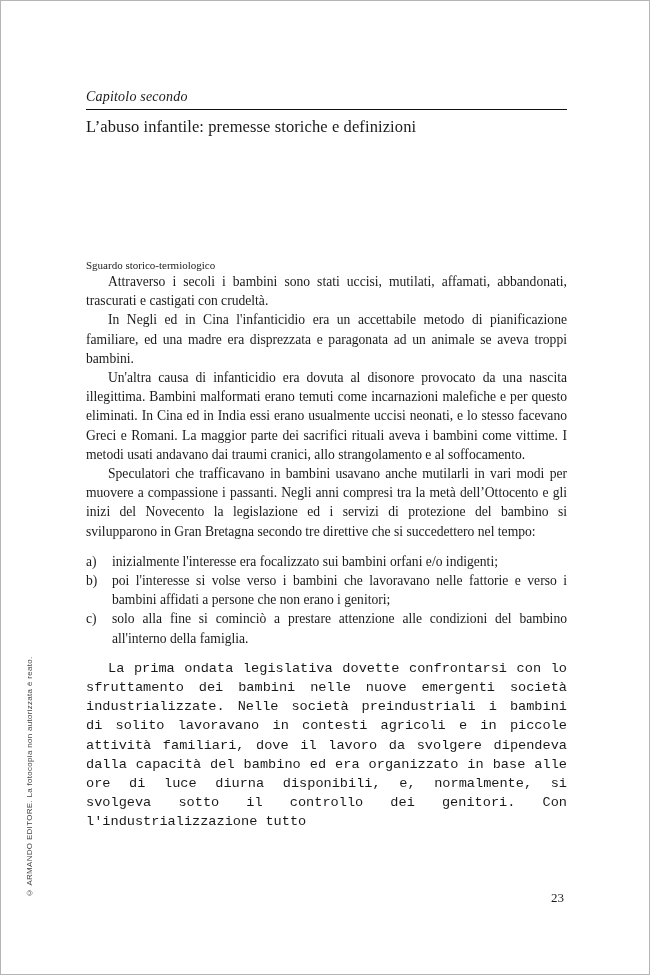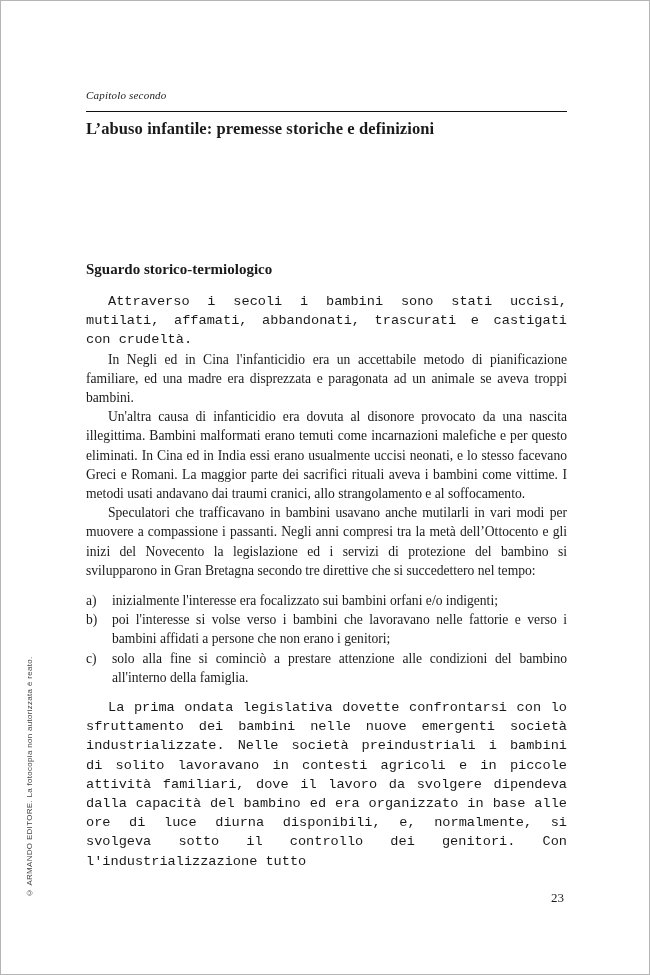--- a/index.html
+++ b/index.html
@@ -19,52 +19,51 @@
     color: #1a1a1a;
   }
   .text-column {
     position: absolute;
     left: 85px;
     top: 88px;
     width: 481px;
   }
   .chapter-label {
     font-style: italic;
-    font-size: 11px;
-    margin: 0 0 10px 0;
+    font-size: 14px;
+    margin: 0 0 4px 0;
     letter-spacing: 0.2px;
   }
   .title-rule {
     border: none;
     border-top: 1.6px solid #111;
     margin: 0 0 7px 0;
   }
   .chapter-title {
     font-size: 16.5px;
-    font-weight: bold;
+    font-weight: normal;
     margin: 0;
     letter-spacing: 0.1px;
   }
   .section-heading {
-    font-size: 15px;
-    font-weight: bold;
+    font-size: 11px;
+    font-weight: normal;
     margin: 122px 0 0 0;
   }
   .body-text {
     font-size: 13.6px;
     line-height: 19.2px;
     text-align: justify;
   }
   .body-text p {
     margin: 0;
     text-indent: 22px;
   }
   .body-text p.first-after-heading {
-    margin-top: 14px;
-    font-family: Liberation Mono, monospace;
+    margin-top: 1px;
   }
   .list-block {
     margin: 11px 0 11px 0;
   }
   .list-item {
     display: flex;
     font-size: 13.6px;
     line-height: 19.2px;
   }
   .list-marker {

